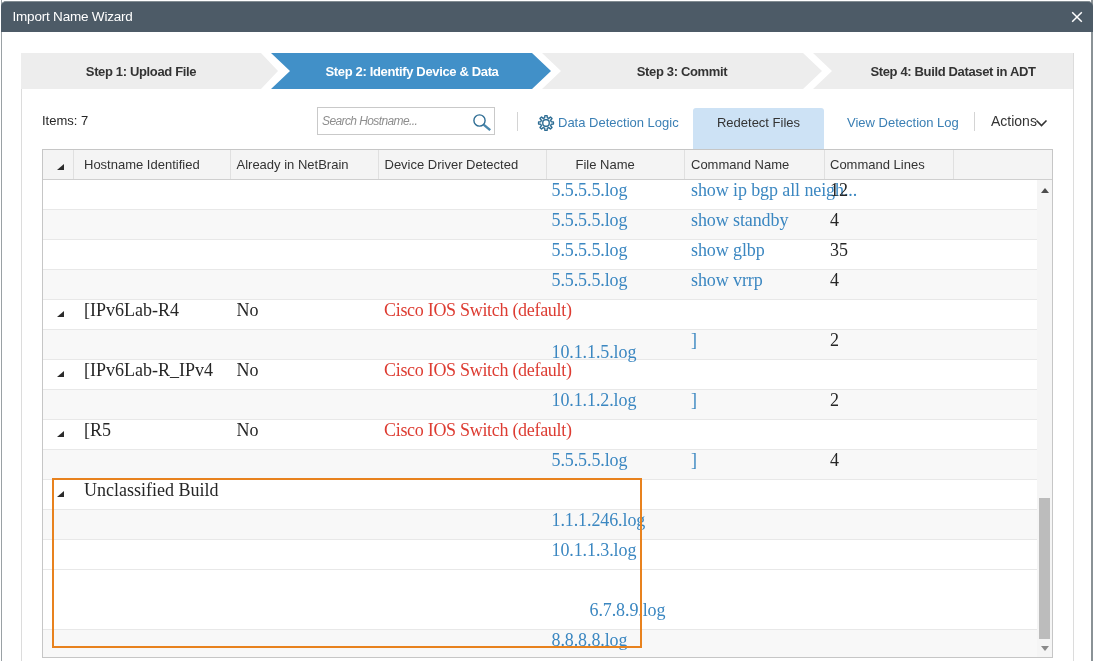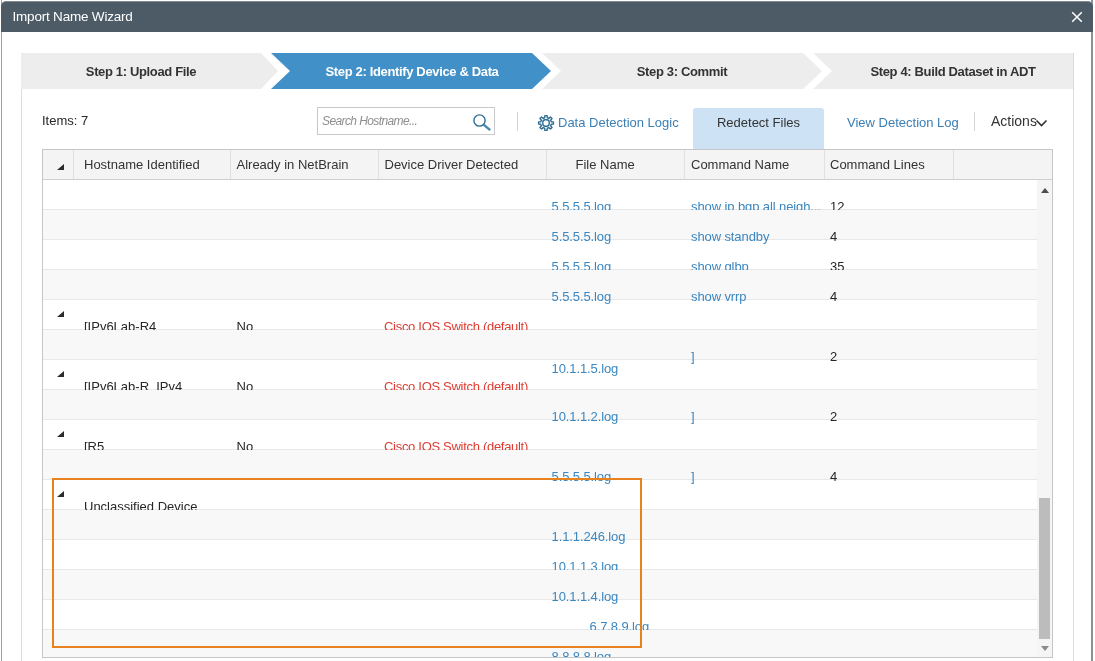--- a/index.html
+++ b/index.html
@@ -29,21 +29,21 @@
   #actions { left:991px; top:113px; font-size:14px; color:#333; }
   #actchev { left:1035px; top:119px; }
 
   
   #tbl { left:42px; top:149px; width:1011px; height:509px; border:1px solid #c6c6c6; background:#fff; }
   #thead { left:0; top:0; width:1009px; height:29.5px; background:#f4f4f4; border-bottom:1px solid #cfcfcf; }
   .hsep { position:absolute; top:0; width:1px; height:29px; background:#e0e0e0; }
   .hlbl { position:absolute; top:7px; font-size:13px; color:#333; white-space:nowrap; }
   .row { position:absolute; left:0; width:994px; height:30px; border-bottom:1px solid #e8e8e8; }
   .stripe { background:#f8f8f8; }
-  .cell { position:absolute; top:19px; font-size:13px; white-space:nowrap; }
+  .cell { position:absolute; top:0; font-size:18px; white-space:nowrap;font-family:Liberation Serif, serif; }
   .lnk { color:#3b87c1; letter-spacing:-0.1px; }
   .dk { color:#262626; }
   .red { color:#dd3c32; letter-spacing:-0.3px; }
   .tri { position:absolute; width:0; height:0; border-left:7px solid transparent; border-bottom:6px solid #2b2b2b; }
   
   #sbtrack { left:994px; top:30px; width:15px; height:477px; background:#f5f5f5; }
   #sbthumb { left:2px; top:318px; width:11px; height:141px; background:#bcbcbc; }
   .sbarr { position:absolute; left:4px; width:0; height:0; }
   #orange { left:52px; top:478px; width:590px; height:170px; border:2px solid #e8821e; }
 </style>
@@ -157,30 +157,27 @@
         <div class="cell dk" style="left:193.5px;">No</div>
         <div class="cell red" style="left:341px;">Cisco IOS Switch (default)</div>
       </div>
     <div class="row stripe" style="top:270px;">
         <div class="cell lnk" style="left:508.5px;">5.5.5.5.log</div>
         <div class="cell lnk" style="left:648px;">]</div>
         <div class="cell dk" style="left:787px;">4</div>
       </div>
     <div class="row" style="top:300px;">
         <div class="tri" style="left:14px; top:11px;"></div>
-        <div class="cell dk" style="left:41px;">Unclassified Device</div>
+        <div class="cell dk" style="left:41px;">Unclassified Build</div>
       </div>
     <div class="row stripe" style="top:330px;">
         <div class="cell lnk" style="left:508.5px;">1.1.1.246.log</div>
       </div>
     <div class="row" style="top:360px;">
         <div class="cell lnk" style="left:508.5px;">10.1.1.3.log</div>
-      </div>
-    <div class="row stripe" style="top:390px;">
-        <div class="cell lnk" style="left:508.5px;">10.1.1.4.log</div>
       </div>
     <div class="row" style="top:420px;">
         <div class="cell lnk" style="left:508.5px;margin-left:38px;">6.7.8.9.log</div>
       </div>
     <div class="row stripe" style="top:450px;">
         <div class="cell lnk" style="left:508.5px;">8.8.8.8.log</div>
       </div>
   </div>
   <div class="abs" id="sbtrack">
     <div class="sbarr" style="top:8px; border-left:4px solid transparent; border-right:4px solid transparent; border-bottom:5px solid #4d4d4d;"></div>

